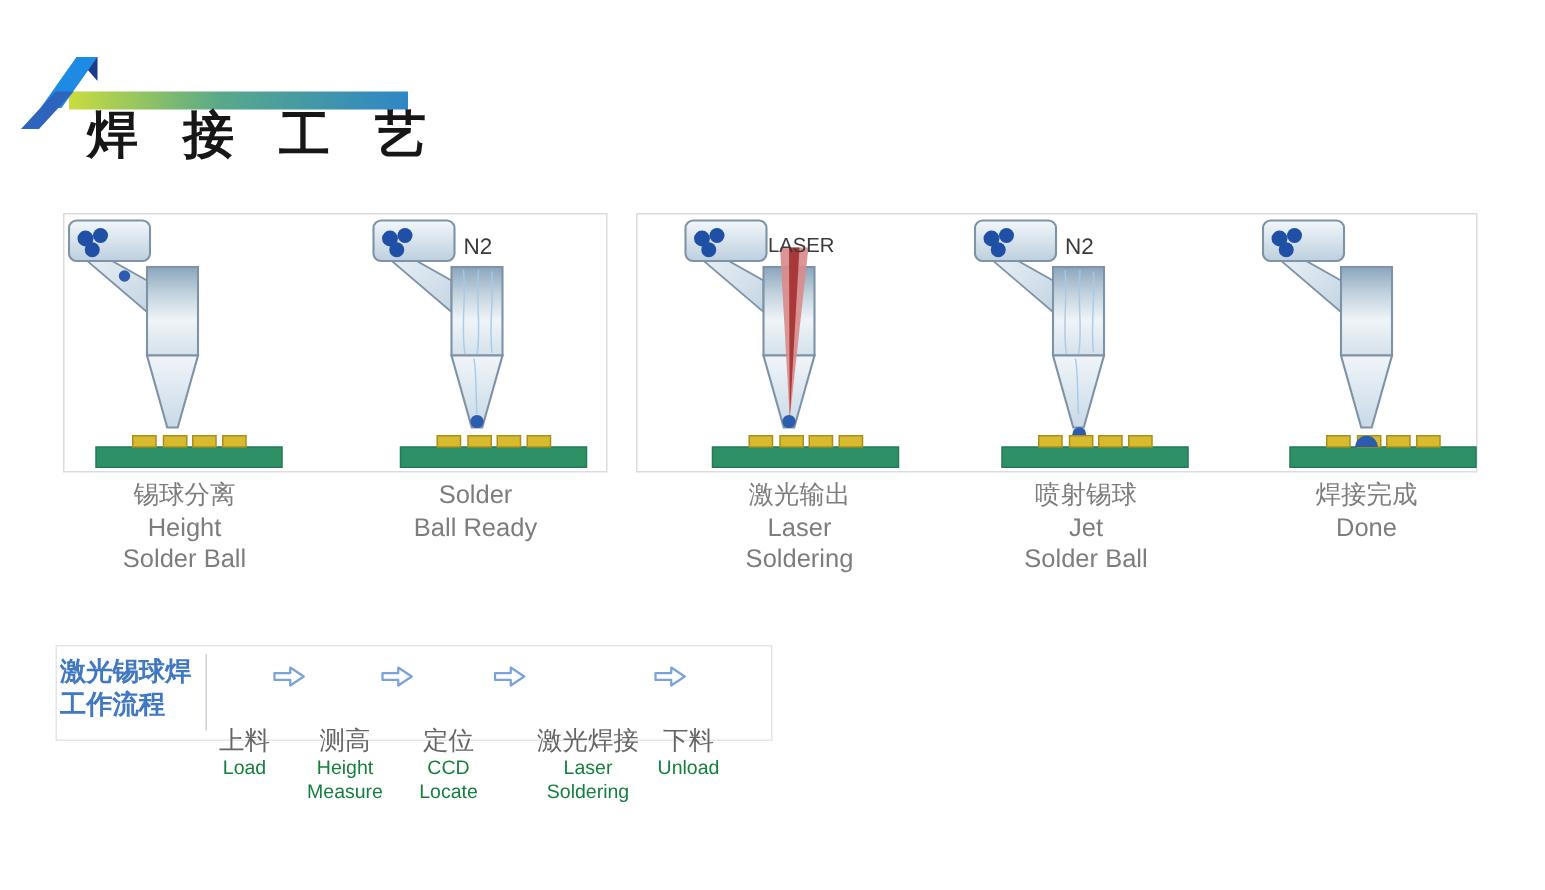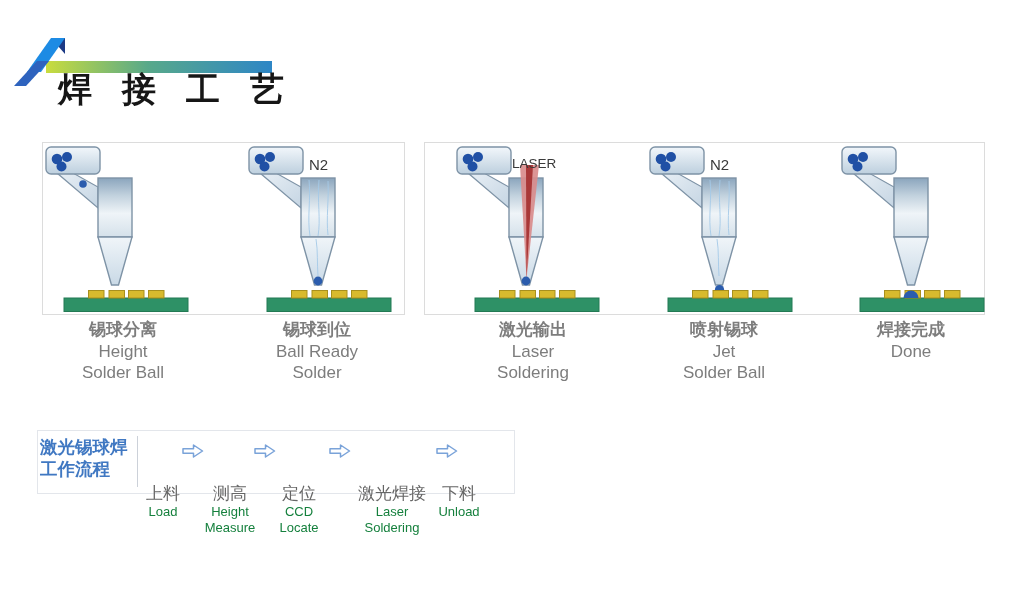--- a/index.html
+++ b/index.html
@@ -6,21 +6,21 @@
     font-family:"Liberation Sans","DejaVu Sans",sans-serif;position:relative;overflow:hidden;}
   .abs{position:absolute;}
   #title-bar{left:46px;top:61px;width:226px;height:11.5px;
     background:linear-gradient(90deg,#c9dc3e,#58a98a 45%,#2e86c6);}
   #page-title{left:58px;top:22.5px;font-size:34px;font-weight:700;letter-spacing:30px;color:#161616;white-space:nowrap;margin-top:44px;}
   .panel{background:#fff;border:1px solid #dcdcdc;}
   #panel1{left:42px;top:142px;width:361px;height:171px;}
   #panel2{left:424px;top:142px;width:559px;height:171px;}
   .diagram{top:146px;width:156px;height:170px;}
   .diag-label{top:319px;width:170px;text-align:center;font-size:17px;line-height:21.5px;color:#7d7d7d;}
-  .diag-label .zh{font-weight:700;}
+  .diag-label .zh{font-weight:400;}
   #flowbox{left:37px;top:430px;width:476px;height:62px;background:#fff;border:1px solid #e3e6eb;}
   #flow-title{left:40px;top:437px;width:97px;text-align:left;font-size:17.5px;font-weight:700;
     color:#4078c2;line-height:21.5px;}
   .flow-step{top:436px;width:110px;text-align:center;margin-top:48px;}
   .flow-step .zh{font-size:17px;color:#666;line-height:20px;}
   .flow-step .en{font-size:13px;color:#15803d;line-height:15.5px;}
   #flow-divider{left:137px;top:436px;width:1px;height:51px;background:#ccd1d9;}
   text.tag{font-family:"Liberation Sans",sans-serif;fill:#3a3a3a;}
 </style>
 </head>
@@ -176,23 +176,22 @@
   </g>
   <path d="M62.5,152 a7.5,7.5 0 0 1 15,0 z" fill="#2b5cad"></path>
 </svg>
 
 <div class="abs diag-label" style="left:38px">
   <div class="zh">锡球分离</div>
     <div>Height</div>
     <div>Solder Ball</div>
 </div>
 <div class="abs diag-label" style="left:232px">
-  <div class="zh">锡球到位</div>
+    <div>Solder</div>
     <div>Ball Ready</div>
-    <div>Solder</div>
 </div>
 <div class="abs diag-label" style="left:448px">
   <div class="zh">激光输出</div>
     <div>Laser</div>
     <div>Soldering</div>
 </div>
 <div class="abs diag-label" style="left:639px">
   <div class="zh">喷射锡球</div>
     <div>Jet</div>
     <div>Solder Ball</div>

